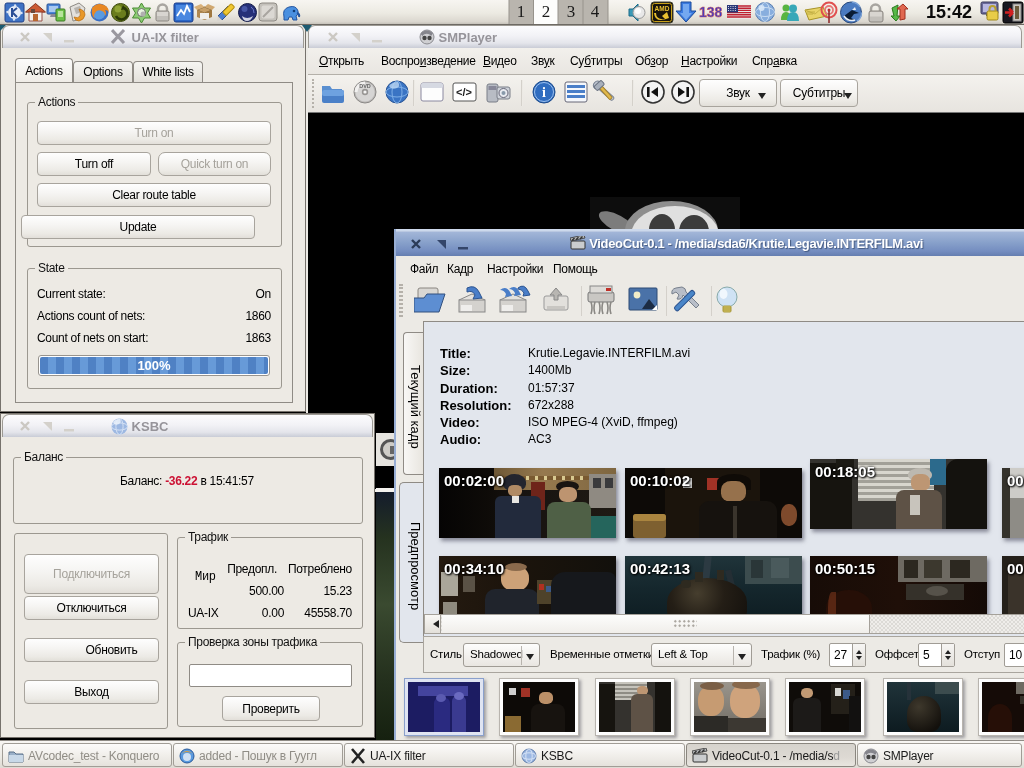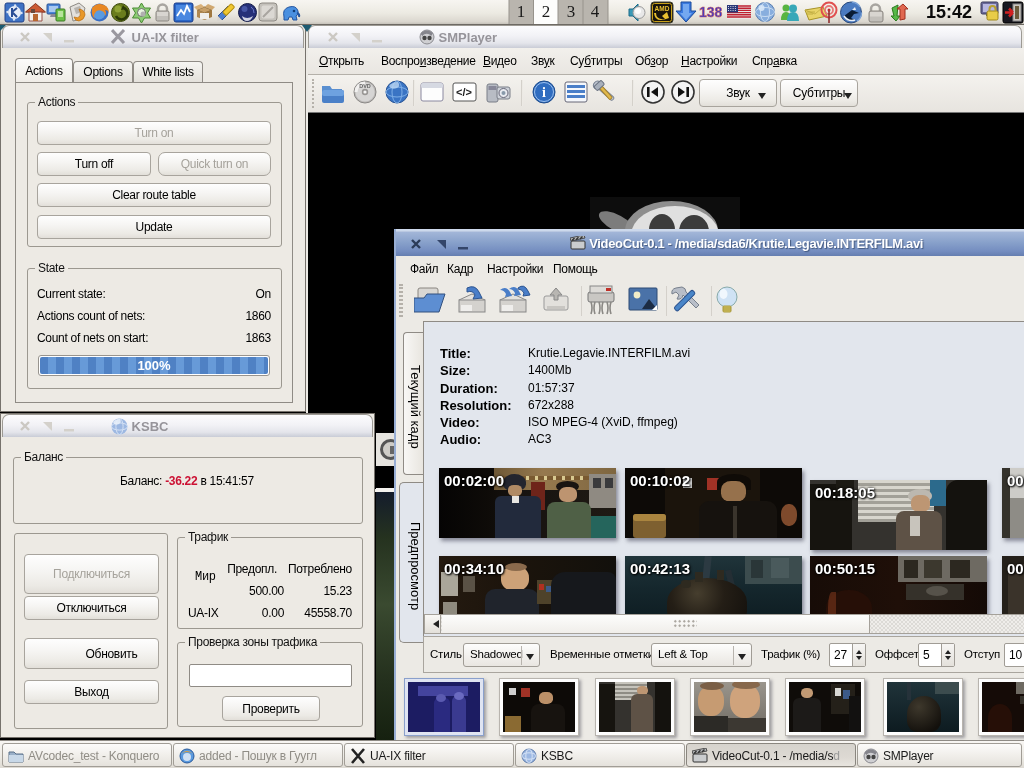--- a/index.html
+++ b/index.html
@@ -225,21 +225,21 @@
   <div class="abs" style="left:72px;top:36px;width:60px;height:22px;background:linear-gradient(#f6f5f2,#e3e0da);border:1px solid #8f8b85;border-bottom:none;border-radius:4px 4px 0 0;font-size:12px;letter-spacing:-0.3px;text-align:center;line-height:21px;">Options</div>
   <div class="abs" style="left:132px;top:36px;width:70px;height:22px;background:linear-gradient(#f6f5f2,#e3e0da);border:1px solid #8f8b85;border-bottom:none;border-radius:4px 4px 0 0;font-size:12px;letter-spacing:-0.3px;text-align:center;line-height:21px;">White lists</div>
   <div class="abs" style="left:14px;top:57px;width:278px;height:321px;border:1px solid #8f8b85;background:#edeae4;"></div>
   <div class="gbox" style="left:26px;top:77px;width:255px;height:145px;">
     <span class="lg">Actions</span>
   </div>
   <div class="btn dis" style="left:36px;top:96px;width:234px;height:24px;">Turn on</div>
   <div class="btn" style="left:36px;top:127px;width:114px;height:24px;">Turn off</div>
   <div class="btn dis" style="left:157px;top:127px;width:113px;height:24px;border-radius:7px;">Quick turn on</div>
   <div class="btn" style="left:36px;top:158px;width:234px;height:24px;">Clear route table</div>
-  <div class="btn" style="left:36px;top:190px;width:234px;height:24px;">Update</div>
+  <div class="btn" style="left:20px;top:190px;width:234px;height:24px;">Update</div>
   <div class="gbox" style="left:26px;top:243px;width:255px;height:121px;">
     <span class="lg">State</span>
   </div>
   <span class="txt" style="left:36px;top:262px;">Current state:</span>
       <span class="rtxt" style="left:170px;top:262px;width:100px;">On</span>
   <span class="txt" style="left:36px;top:284px;">Actions count of nets:</span>
       <span class="rtxt" style="left:170px;top:284px;width:100px;">1860</span>
   <span class="txt" style="left:36px;top:306px;">Count of nets on start:</span>
       <span class="rtxt" style="left:170px;top:306px;width:100px;">1863</span>
   <div class="abs" style="left:37px;top:330px;width:232px;height:21px;border:1px solid #98948e;border-radius:3px;background:#fff;padding:1px;">
@@ -274,21 +274,21 @@
           </svg>
       KSBC</span>
   </div>
   <div class="gbox" style="left:12px;top:43px;width:350px;height:67px;">
     <span class="lg">Баланс</span>
   </div>
   <span class="txt" style="left:119px;top:60px;">Баланс: <b style="color:#cc1133;">-36.22</b> в 15:41:57</span>
   <div class="gbox" style="left:13px;top:119px;width:154px;height:196px;"></div>
   <div class="btn dis" style="left:23px;top:140px;width:135px;height:40px;">Подключиться</div>
   <div class="btn" style="left:23px;top:182px;width:135px;height:24px;">Отключиться</div>
-  <div class="btn" style="left:23px;top:224px;width:135px;height:31px;padding-left:40px;">Обновить</div>
+  <div class="btn" style="left:23px;top:224px;width:135px;height:24px;padding-left:40px;">Обновить</div>
   <div class="btn" style="left:23px;top:266px;width:135px;height:24px;">Выход</div>
   <div class="gbox" style="left:176px;top:123px;width:186px;height:92px;">
     <span class="lg">Трафик</span>
   </div>
   <span class="rtxt" style="left:196px;top:148px;width:80px;">Предопл.</span>
       <span class="rtxt" style="left:266px;top:148px;width:85px;">Потреблено</span>
   <span class="txt" style="left:194px;top:156px;font-family:Liberation Mono, monospace;">Мир</span>
       <span class="rtxt" style="left:203px;top:170px;width:80px;">500.00</span>
       <span class="rtxt" style="left:266px;top:170px;width:85px;">15.23</span>
   <span class="txt" style="left:187px;top:192px;">UA-IX</span>
@@ -428,21 +428,21 @@
       <div class="abs" style="left:84px;top:36px;width:9px;height:9px;background:#b8b4ac;"></div>
       <div class="abs" style="left:92px;top:6px;width:34px;height:16px;border-radius:50% 50% 0 0;background:#0f0b07;"></div>
       <div class="abs" style="left:96px;top:13px;width:25px;height:21px;border-radius:40%;background:#96714c;"></div>
       <div class="abs" style="left:74px;top:33px;width:78px;height:37px;background:#16120e;border-radius:10px 10px 0 0;"></div>
       <div class="abs" style="left:108px;top:38px;width:4px;height:32px;background:#3a342c;"></div>
           <div class="abs" style="left:156px;top:36px;width:16px;height:22px;border-radius:45%;background:#7e4a2c;"></div>
       <div class="abs" style="left:8px;top:46px;width:33px;height:24px;background:#7e6030;border-radius:3px;"></div>
       <div class="abs" style="left:8px;top:46px;width:33px;height:7px;background:#aa853f;border-radius:3px;"></div>
       <span class="ts">00:10:02</span>
     </div>
-    <div class="abs thumb" style="left:386px;top:158px;background:#34322e;">
+    <div class="abs thumb" style="left:386px;top:137px;background:#34322e;">
       <div class="abs" style="left:48px;top:0;width:76px;height:42px;background:repeating-linear-gradient(#d8d6ce 0 3px,#a2a098 3px 6px);"></div>
       <div class="abs" style="left:120px;top:0px;width:16px;height:26px;background:#2c6a8c;"></div>
       <div class="abs" style="left:0;top:4px;width:42px;height:66px;background:#16140f;border-radius:0 10px 0 0;"></div>
       <div class="abs" style="left:26px;top:0px;width:18px;height:14px;background:#1c1a14;"></div>
       <div class="abs" style="left:98px;top:9px;width:24px;height:14px;border-radius:50%;background:#bcb8b0;"></div>
       <div class="abs" style="left:101px;top:15px;width:19px;height:17px;border-radius:40%;background:#bd9673;"></div>
       <div class="abs" style="left:86px;top:31px;width:46px;height:39px;background:#5e5246;border-radius:8px 8px 0 0;"></div>
       <div class="abs" style="left:100px;top:36px;width:10px;height:20px;background:#c8c4bc;"></div>
       <div class="abs" style="left:136px;top:0;width:41px;height:70px;background:#14120e;border-radius:12px 0 0 0;"></div>
       <span class="ts">00:18:05</span>

